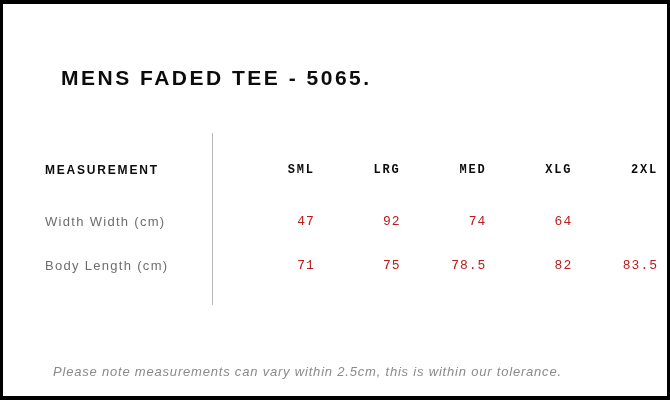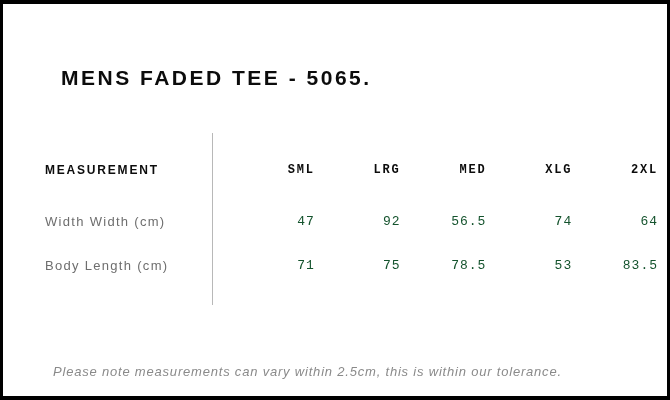--- a/index.html
+++ b/index.html
@@ -70,21 +70,21 @@
     color: #6e6e6e;
   }
   .size-cell {
     text-align: right;
     white-space: nowrap;
     font-family: Liberation Mono, monospace;
   }
   .value-text {
     font-size: 13px;
     letter-spacing: 1px;
-    color: #14532d;
+    color: #b91c1c;
   }
   .note {
     position: absolute;
     left: 42px;
     top: 352px;
     margin: 8px;
     font-size: 13px;
     line-height: 16px;
     font-style: italic;
     letter-spacing: 0.8px;
@@ -107,29 +107,28 @@
     <span class="size-cell header-text">LRG</span>
     <span class="size-cell header-text">MED</span>
     <span class="size-cell header-text">XLG</span>
     <span class="size-cell header-text">2XL</span>
   </div>
 
   <div class="row row-width">
     <span class="label-cell label-text">Width Width (cm)</span>
     <span class="size-cell value-text">47</span>
     <span class="size-cell value-text">92</span>
-    <span class="size-cell value-text">56.5</span>
     <span class="size-cell value-text">74</span>
     <span class="size-cell value-text">64</span>
   </div>
 
   <div class="row row-length">
     <span class="label-cell label-text">Body Length (cm)</span>
     <span class="size-cell value-text">71</span>
     <span class="size-cell value-text">75</span>
     <span class="size-cell value-text">78.5</span>
-    <span class="size-cell value-text">53</span>
+    <span class="size-cell value-text">82</span>
     <span class="size-cell value-text">83.5</span>
   </div>
 
   <p class="note">Please note measurements can vary within 2.5cm, this is within our tolerance.</p>
 
 </div>
 
 </body></html>

